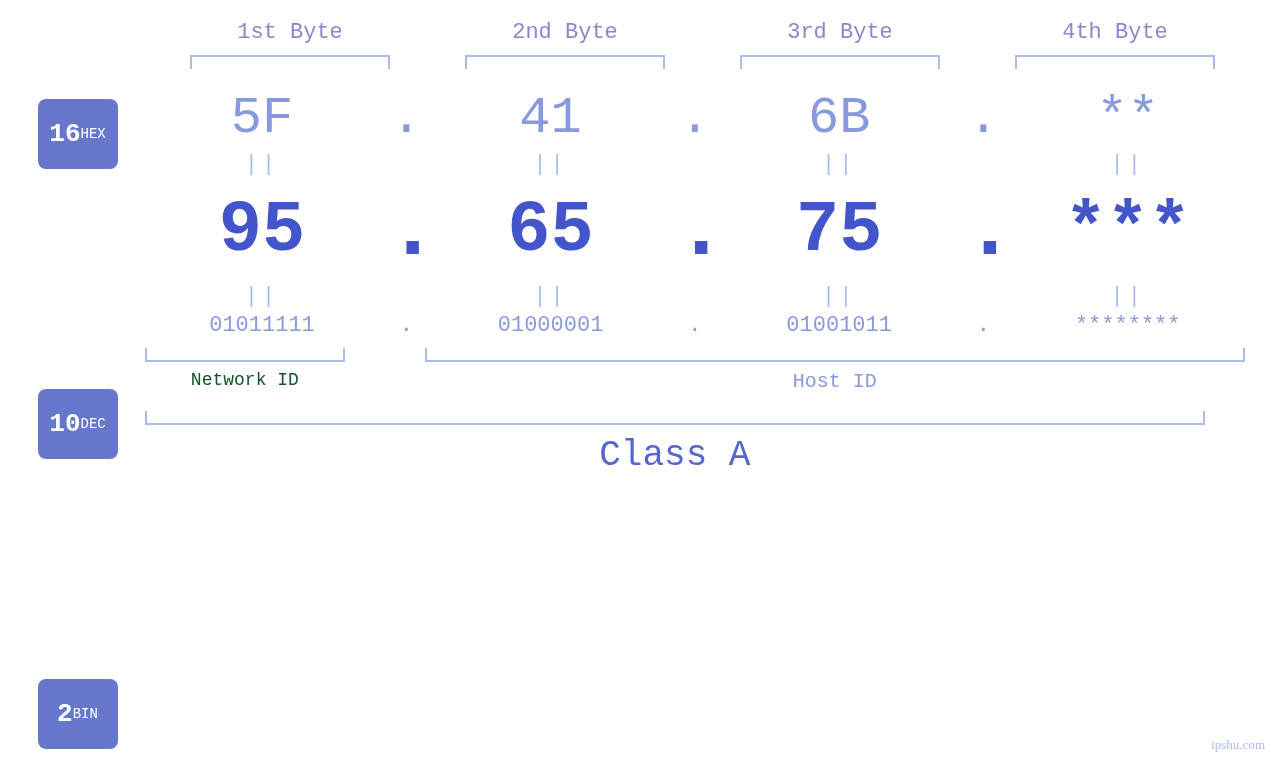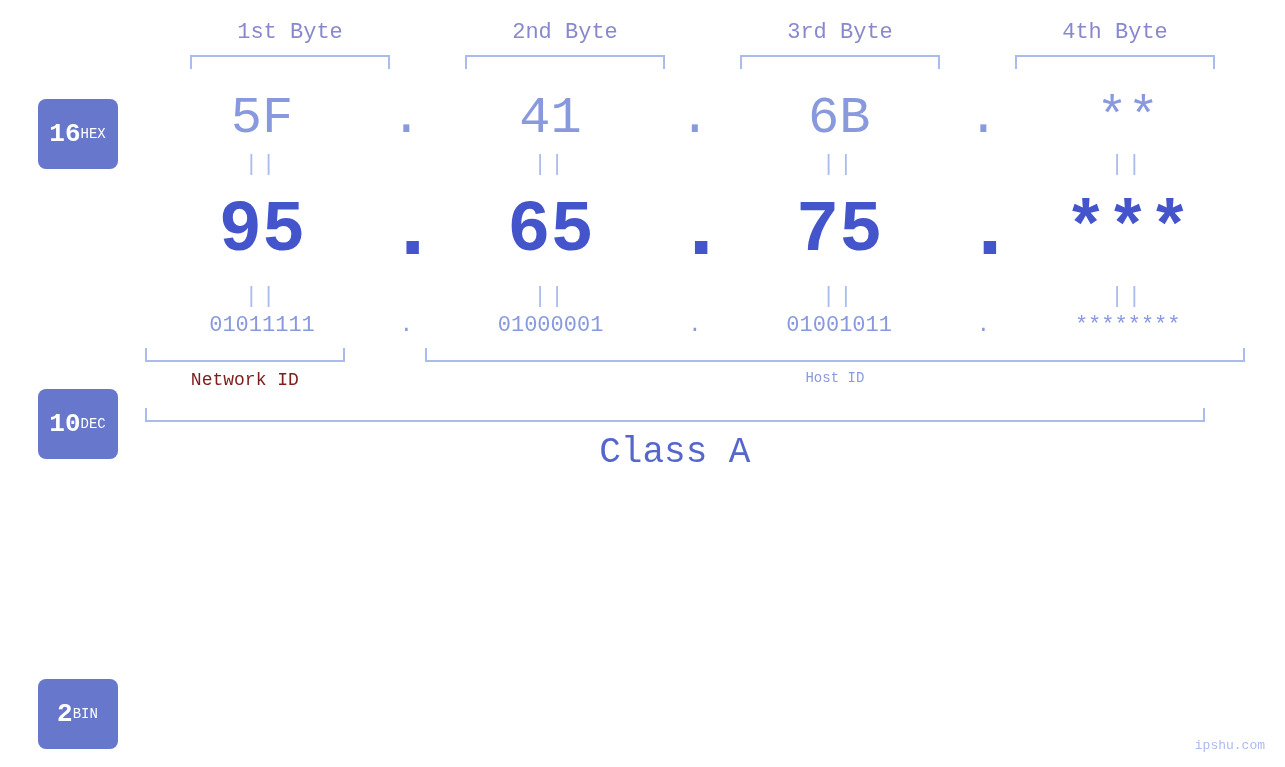--- a/index.html
+++ b/index.html
@@ -174,21 +174,21 @@
       color: #8899dd;
       font-size: 22px;
     }
 
     .watermark {
       position: absolute;
       bottom: 14px;
       right: 20px;
       color: #aabbee;
       font-size: 13px;
-      font-family: Liberation Mono, monospace;
+      font-family: Liberation Serif, serif;
     }
 
     .rows-section {
       display: flex;
       flex-direction: column;
       width: 1150px;
     }
 
     .full-layout {
       display: flex;
@@ -331,23 +331,23 @@
 
       <div style="display:flex; flex-direction:row; width:1100px; margin-top:10px;">
 
         <div style="width:200px; height:14px; border-bottom:2px solid #aabbee; border-left:2px solid #aabbee; border-right:2px solid #aabbee;"></div>
         <div style="width:80px;"></div>
 
         <div style="flex:1; height:14px; border-bottom:2px solid #aabbee; border-left:2px solid #aabbee; border-right:2px solid #aabbee;"></div>
       </div>
 
       <div style="display:flex; flex-direction:row; width:1100px; margin-top:8px;">
-        <div style="width:200px; text-align:center; color:#7f1d1d; font-size:18px; font-family:'Courier New',Courier,monospace;">Network ID</div>
+        <div style="width:200px; text-align:center; color:#14532d; font-size:18px; font-family:'Courier New',Courier,monospace;">Network ID</div>
         <div style="width:80px;"></div>
-        <div style="flex:1; text-align:center; color:#8899dd; font-size:14px; font-family:'Courier New',Courier,monospace;">Host ID</div>
+        <div style="flex:1; text-align:center; color:#8899dd; font-size:20px; font-family:'Courier New',Courier,monospace;">Host ID</div>
       </div>
 
       <div style="width:1060px; height:14px; border-bottom:2px solid #aabbee; border-left:2px solid #aabbee; border-right:2px solid #aabbee; margin-top:18px;"></div>
 
       <div style="text-align:center; width:1060px; margin-top:10px; color:#5566cc; font-size:36px; font-family:'Courier New',Courier,monospace;">Class A</div>
 
     </div>
   </div>
 
   <div class="watermark">ipshu.com</div>

